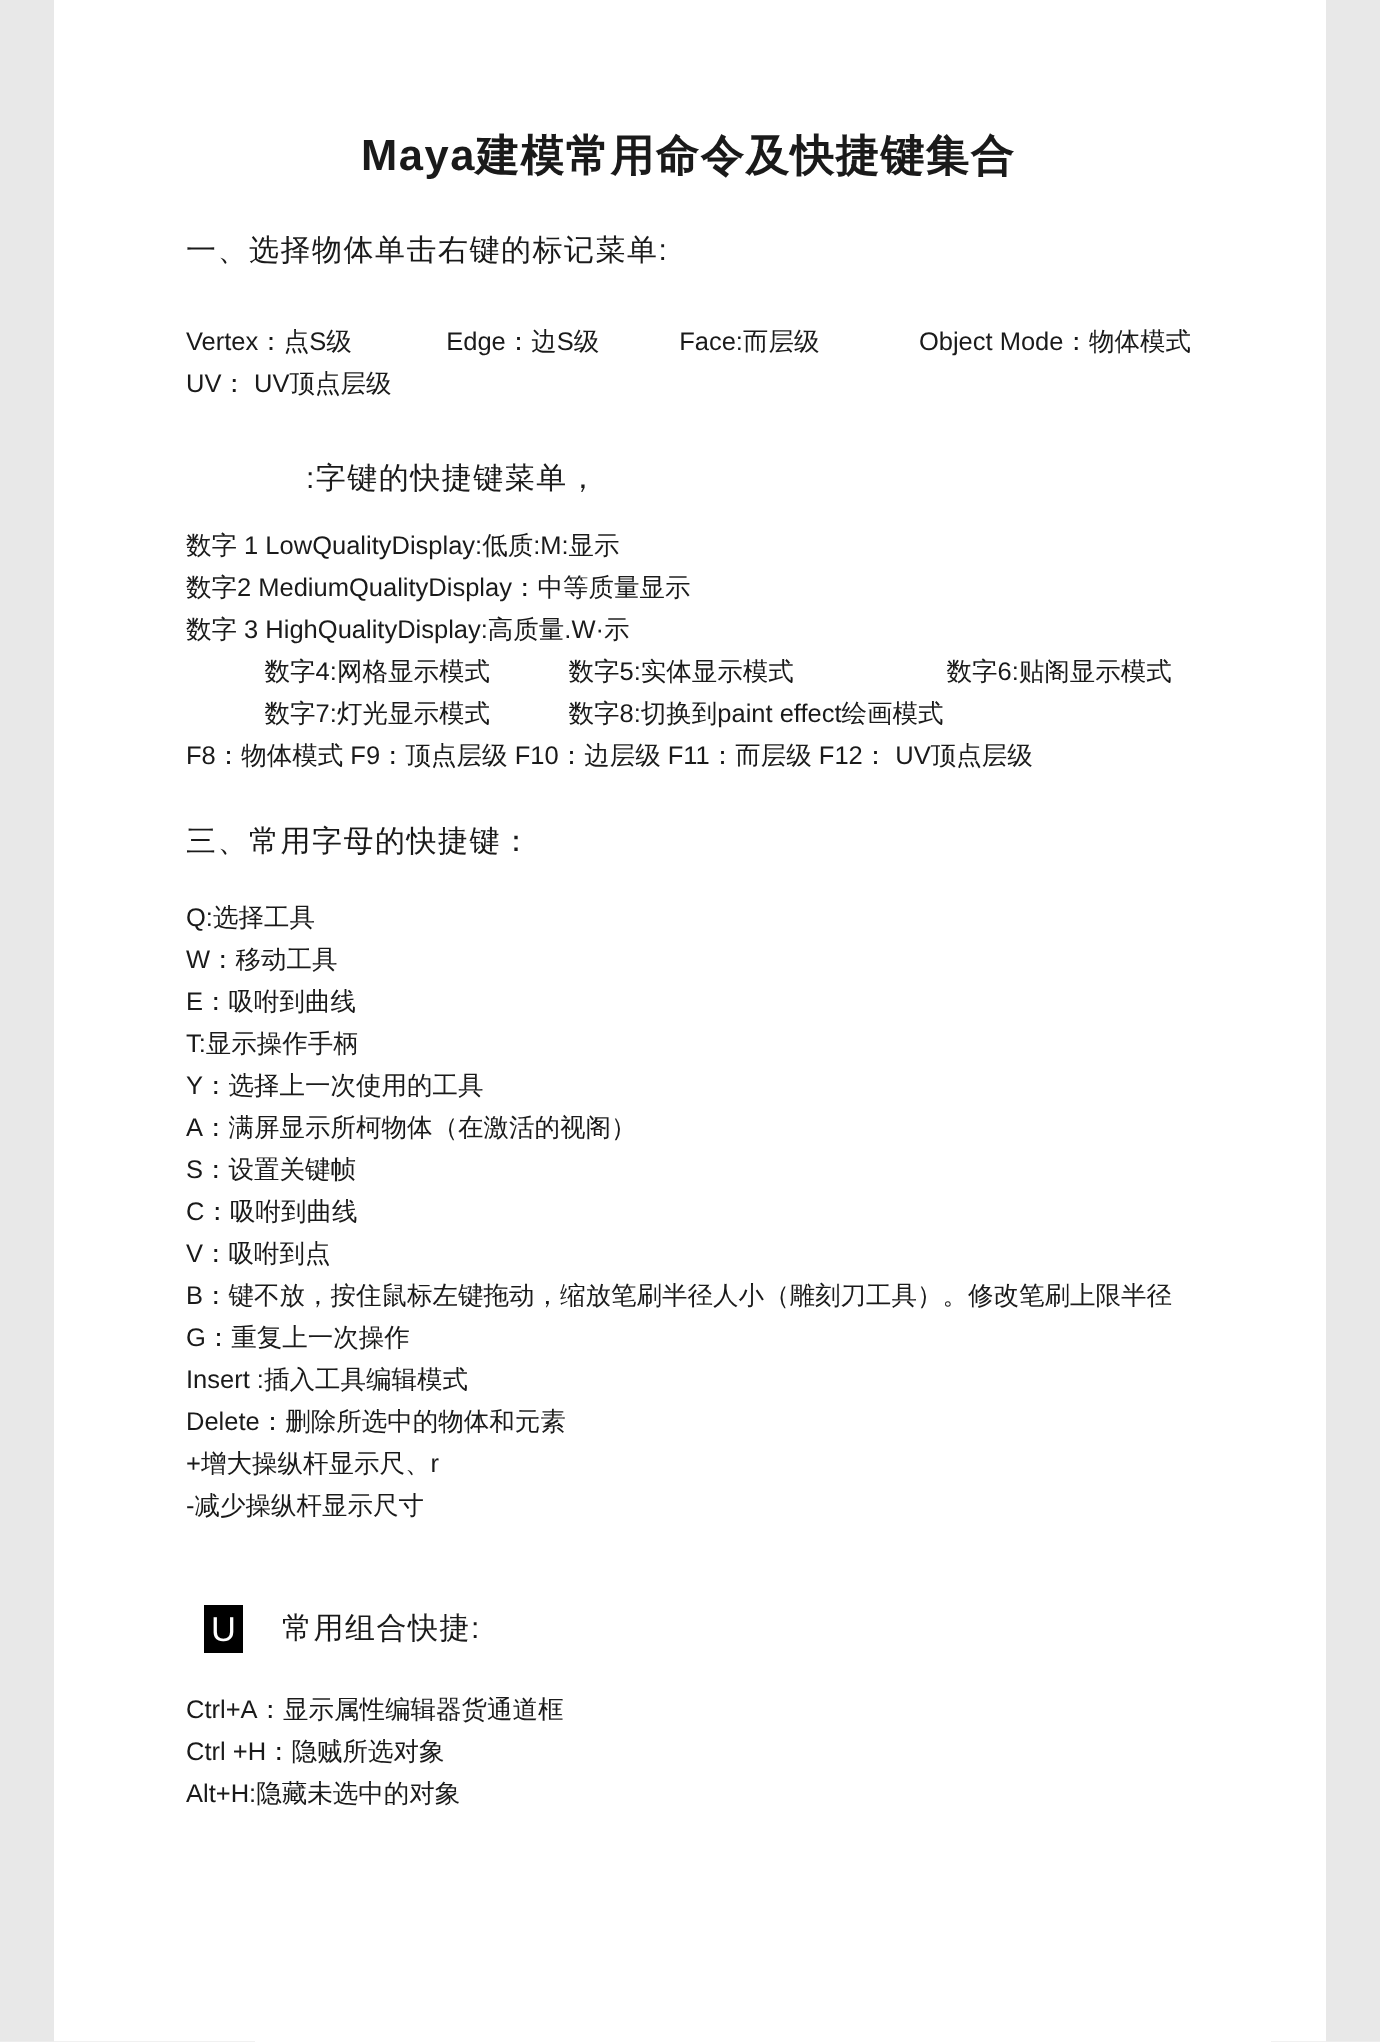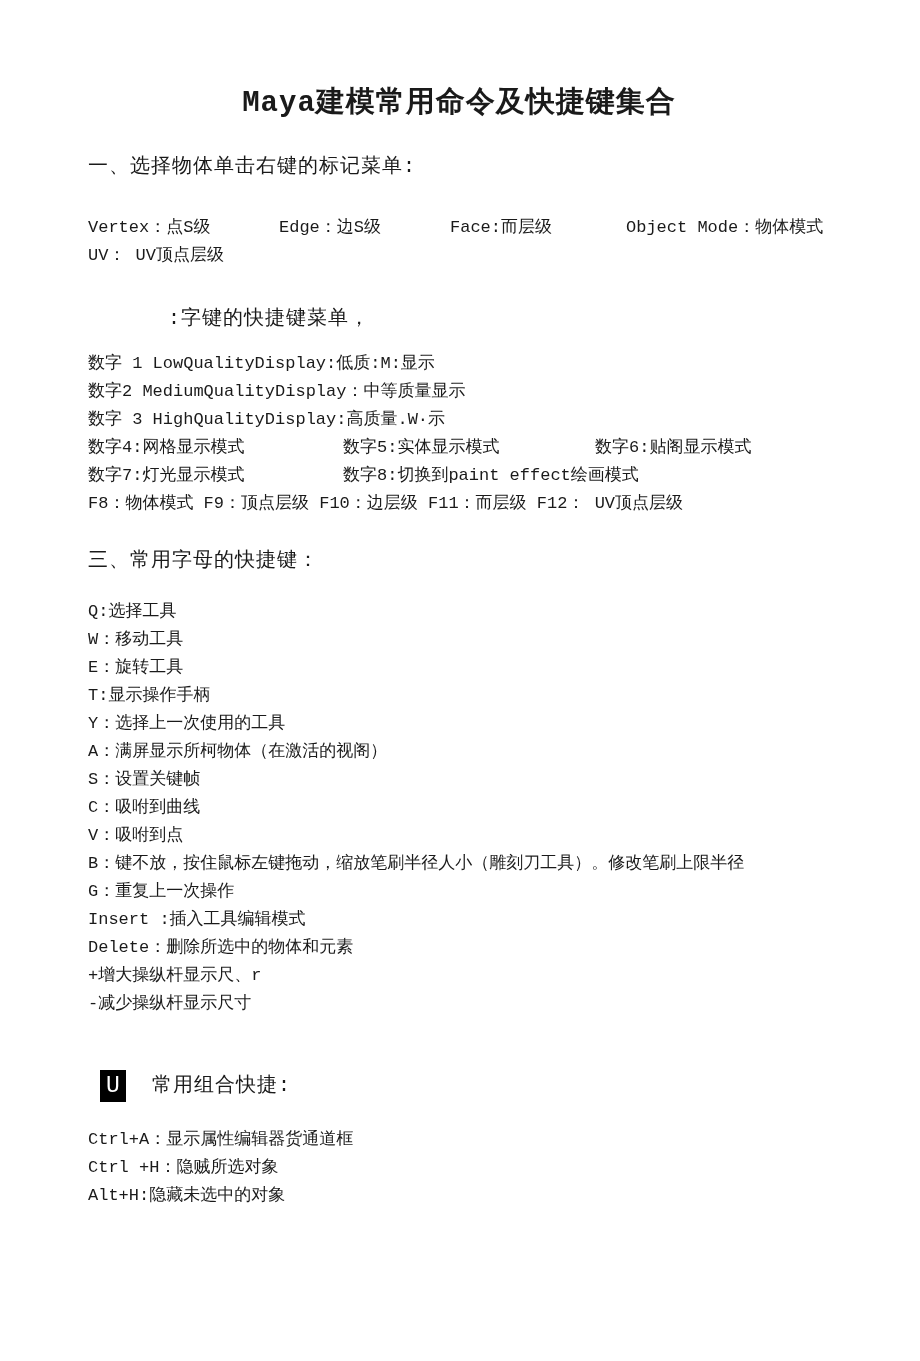--- a/index.html
+++ b/index.html
@@ -1,22 +1,22 @@
 <!DOCTYPE html>
 <html><head>
 <meta charset="utf-8">
 <style>
   html,body{margin:0;padding:0;background:#e8e8e8;}
   .page{
     position:relative;
-    width:920px;height:1361px;
+    width:848px;height:1361px;
     margin:0 auto;
     background:#ffffff;
     color:#1a1a1a;
-    font-family:Liberation Mono, monospace;
+    font-family:Liberation Sans, sans-serif;
     box-sizing:border-box;
     padding:84px 90px 0 88px;
     overflow:hidden;
   }
   .doc-title{
     text-align:center;
     font-size:29px;
     font-weight:700;
     line-height:40px;
     letter-spacing:1px;
@@ -32,21 +32,21 @@
   .line{
     font-size:17px;
     line-height:28px;
     white-space:pre;
   }
   .row1{margin-top:34px;}
   .cols{display:flex;}
   .cols4 > span:nth-child(1){width:191px;}
   .cols4 > span:nth-child(2){width:171px;}
   .cols4 > span:nth-child(3){width:176px;}
-  .cols3 > span:nth-child(1){width:255px;}
+  .cols3 > span:nth-child(1){width:255px;text-align:center;}
   .cols3 > span:nth-child(2){width:252px;}
   .num-block{margin-top:18px;}
   .letter-block{margin-top:24px;}
   .s4-heading-row{
     margin-top:52px;
     display:flex;
     align-items:center;
     padding-left:12px;
   }
   .u-marker{
@@ -97,21 +97,21 @@
       <span>数字7:灯光显示模式</span>
       <span>数字8:切换到paint effect绘画模式</span>
     </div>
     <div class="line">F8：物体模式 F9：顶点层级 F10：边层级 F11：而层级 F12： UV顶点层级</div>
   </div>
 
   <div class="sec-heading s3-heading">三、常用字母的快捷键：</div>
   <div class="letter-block">
     <div class="line">Q:选择工具</div>
     <div class="line">W：移动工具</div>
-    <div class="line">E：旋转工具</div>
+    <div class="line">E：吸咐到曲线</div>
     <div class="line">T:显示操作手柄</div>
     <div class="line">Y：选择上一次使用的工具</div>
     <div class="line">A：满屏显示所柯物体（在激活的视阁）</div>
     <div class="line">S：设置关键帧</div>
     <div class="line">C：吸咐到曲线</div>
     <div class="line">V：吸咐到点</div>
     <div class="line">B：键不放，按住鼠标左键拖动，缩放笔刷半径人小（雕刻刀工具）。修改笔刷上限半径</div>
     <div class="line">G：重复上一次操作</div>
     <div class="line">Insert :插入工具编辑模式</div>
     <div class="line">Delete：删除所选中的物体和元素</div>

